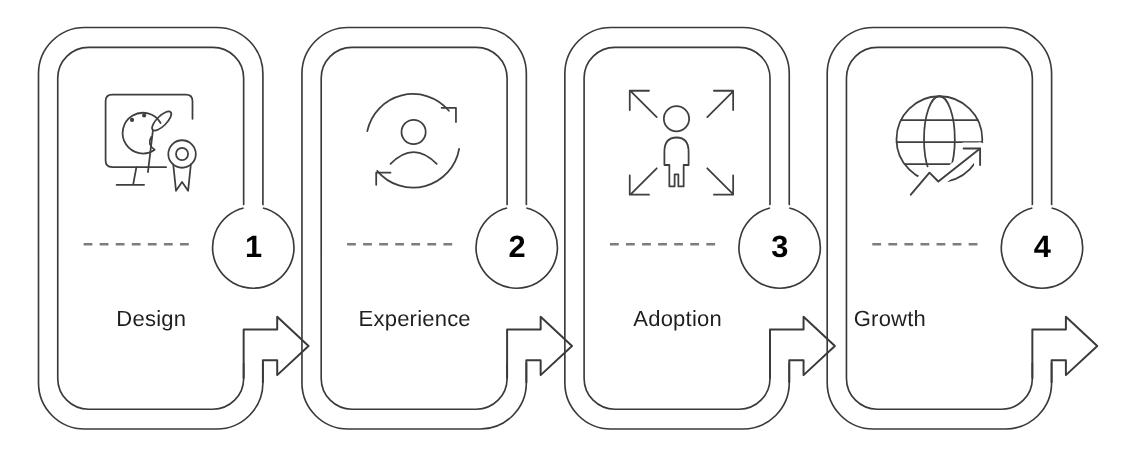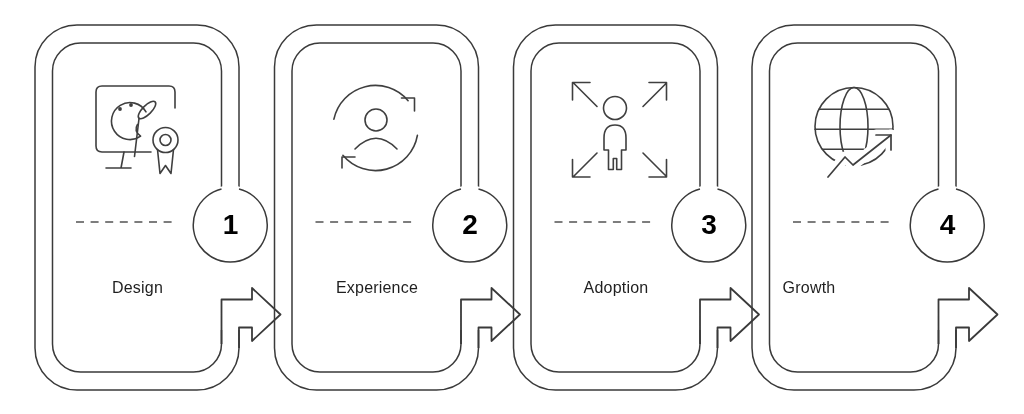--- a/index.html
+++ b/index.html
@@ -21,21 +21,21 @@
     font-weight:700;
     line-height:36px;
     color:#000000;
   }
   .step-label{
     position:absolute;
     top:279px;
     width:190px;
     margin-left:-95px;
     text-align:center;
-    font-size:16px;
+    font-size:20px;
     font-weight:400;
     letter-spacing:.2px;
     color:#1f1f1f;
   }
 </style>
 </head>
 <body>
 
 <div class="stage">
 

